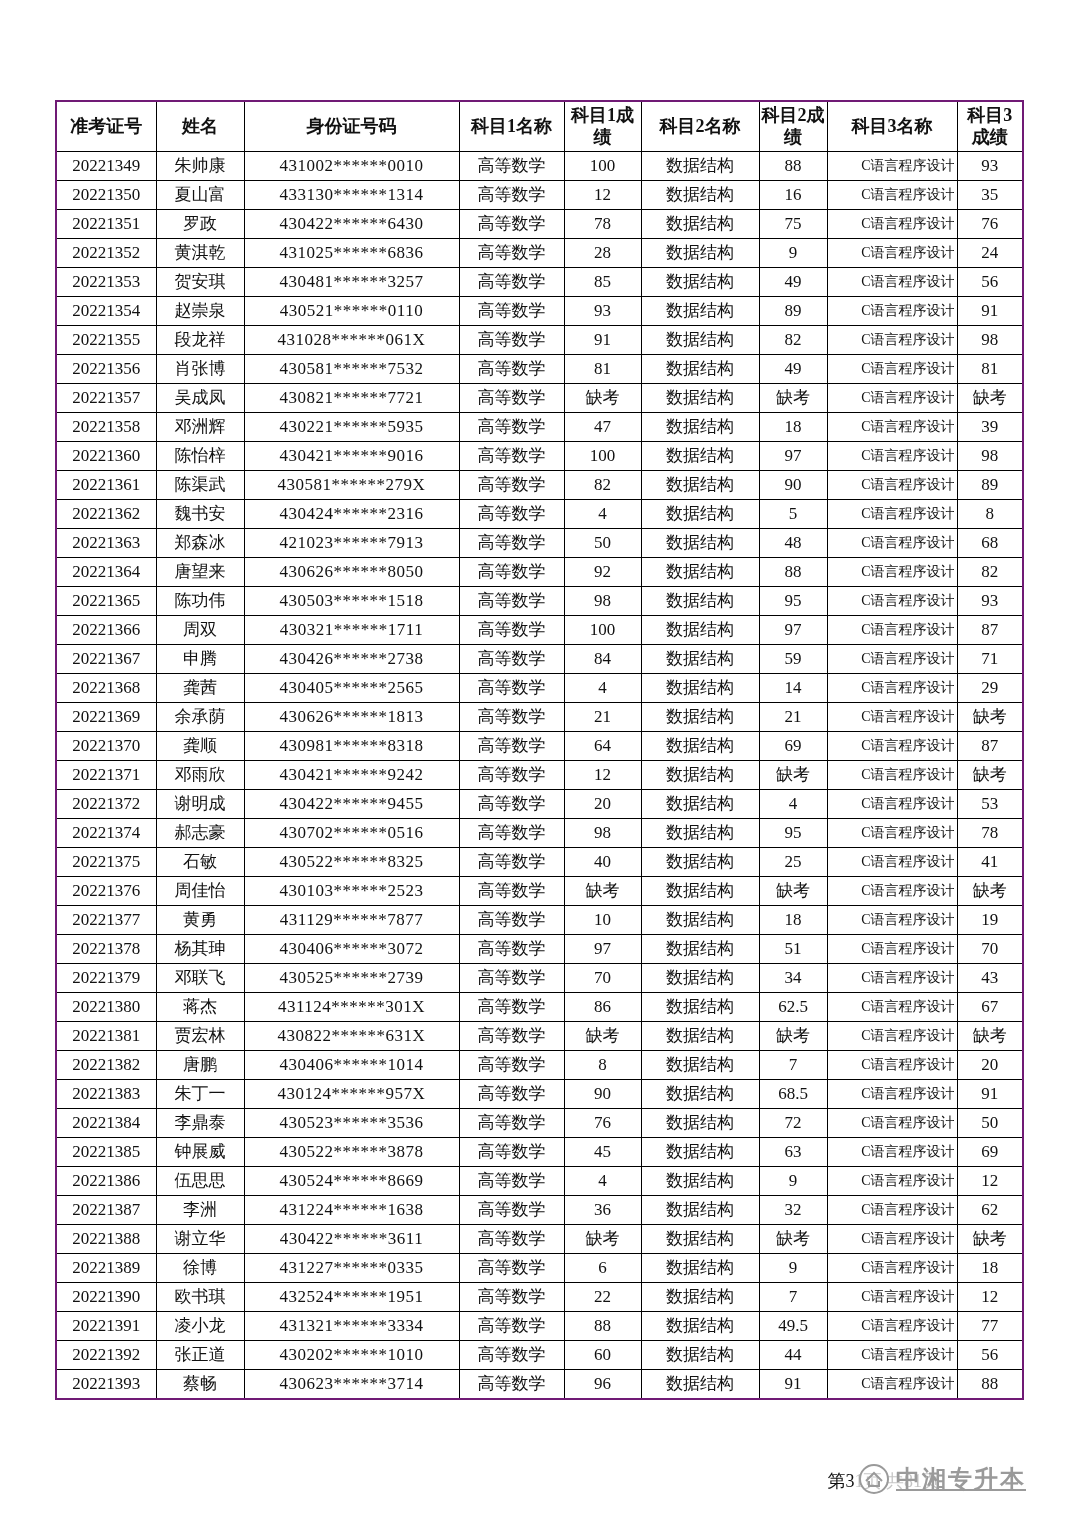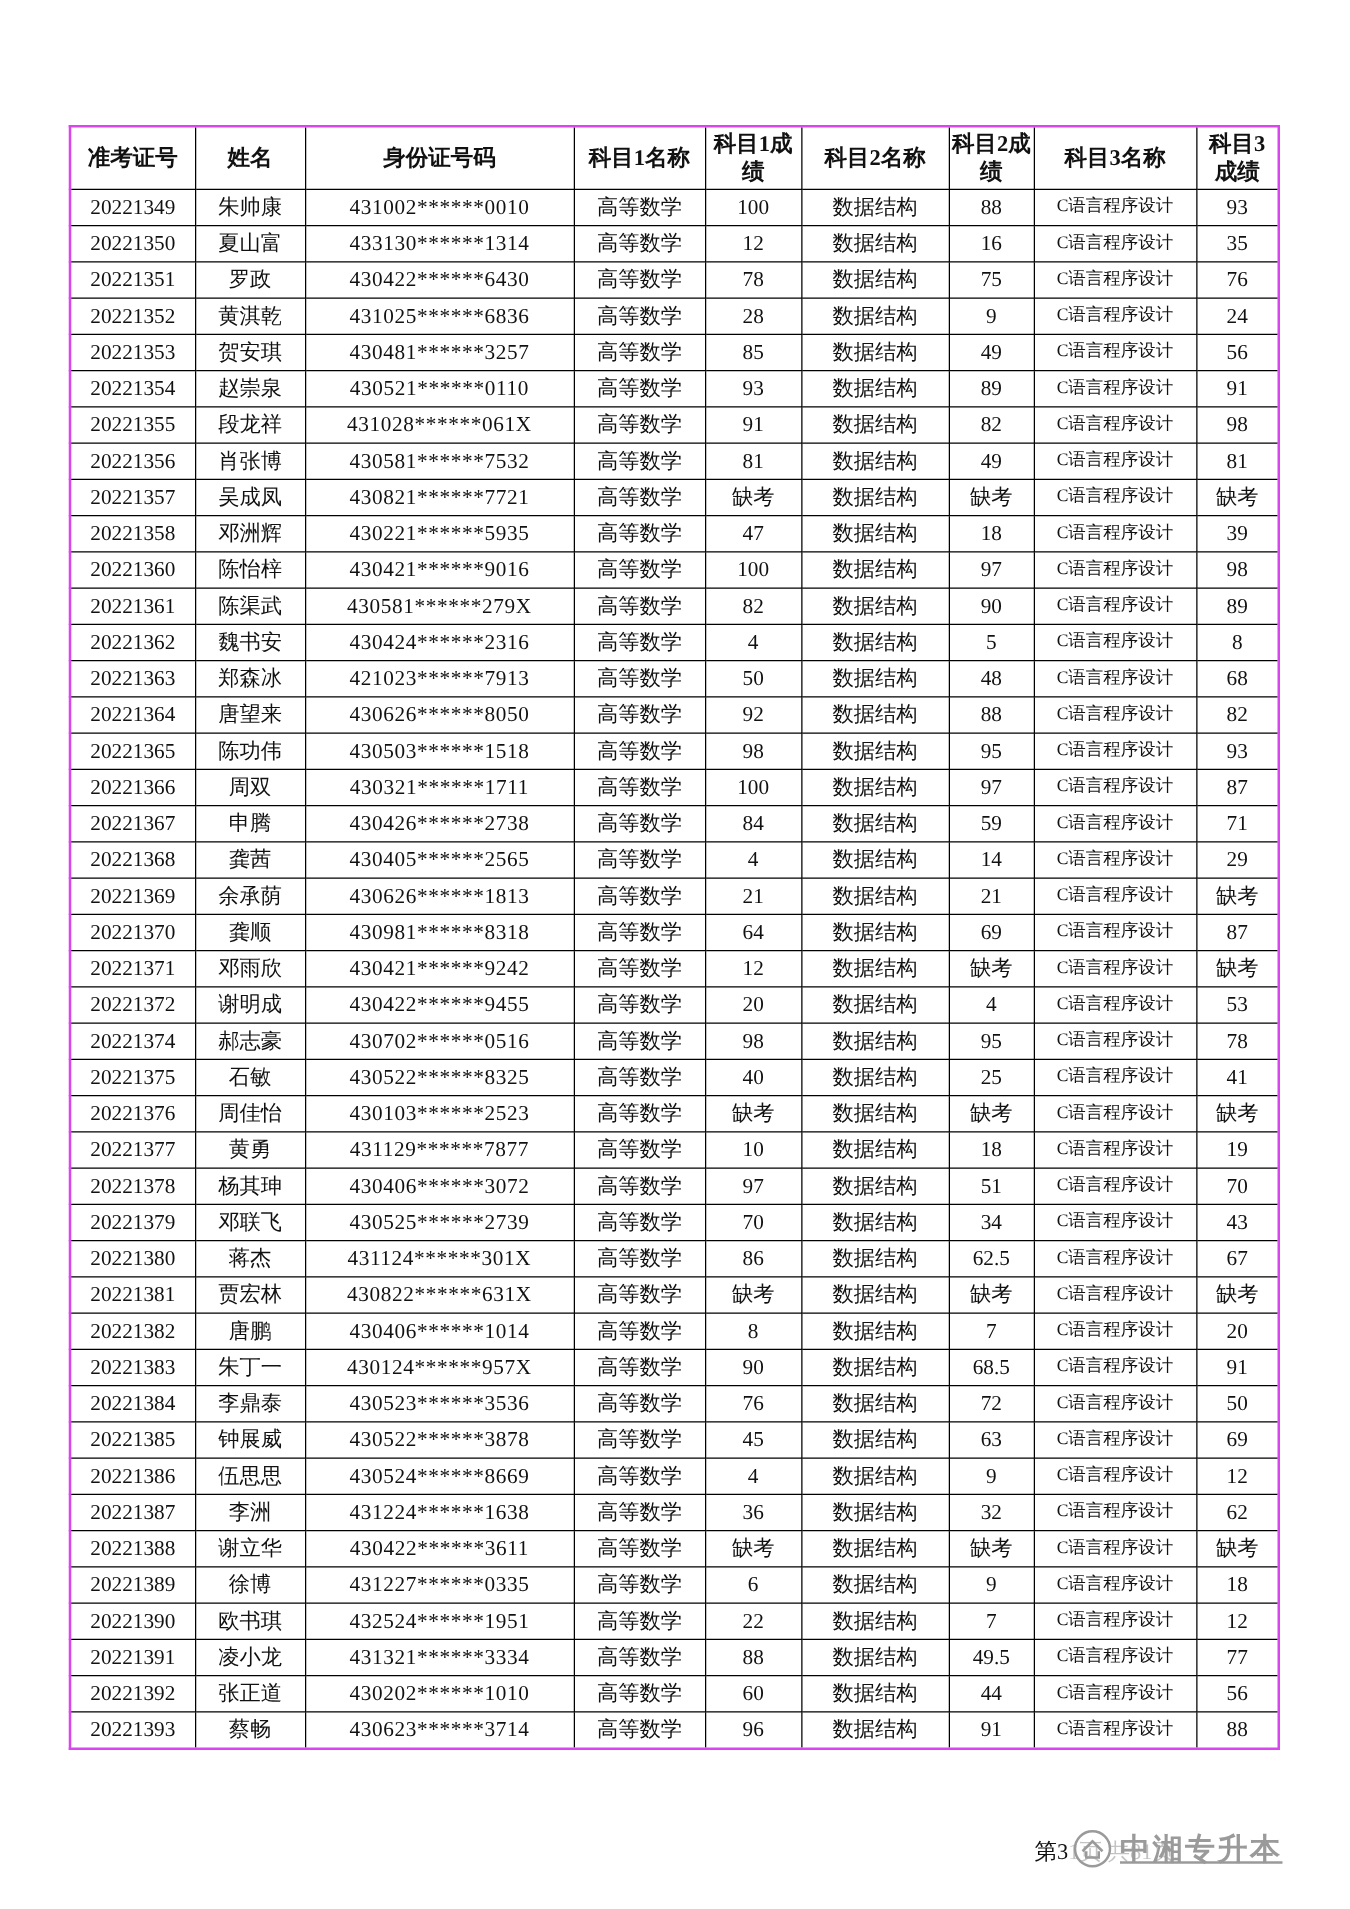--- a/index.html
+++ b/index.html
@@ -12,21 +12,21 @@
   }
   .page{
     position:absolute;
     left:55px;top:100px;
     width:967px;
   }
   table.score-table{
     border-collapse:collapse;
     width:967px;
     table-layout:fixed;
-    border:2px solid #d946ef;
+    border:2px solid #701a75;
   }
   table.score-table th,
   table.score-table td{
     border:1px solid #000;
     padding:0 2px;
     text-align:center;
     overflow:hidden;
     box-sizing:border-box;
   }
   table.score-table th{
@@ -35,21 +35,21 @@
     height:50px;
     line-height:22px;
     vertical-align:middle;
   }
   table.score-table td{
     font-size:17px;
     height:28px;
     line-height:28px;
     white-space:nowrap;
   }
-  table.score-table td.col-7{font-size:14px;}
+  table.score-table td.col-7{font-size:14px;text-align:right;}
   table.score-table td.col-2{letter-spacing:0.5px;margin-left:12px;}
   .footer{
     position:absolute;
     left:73px;
     top:1455px;
     width:967px;
     height:60px;
   }
   .page-number{
     position:absolute;

